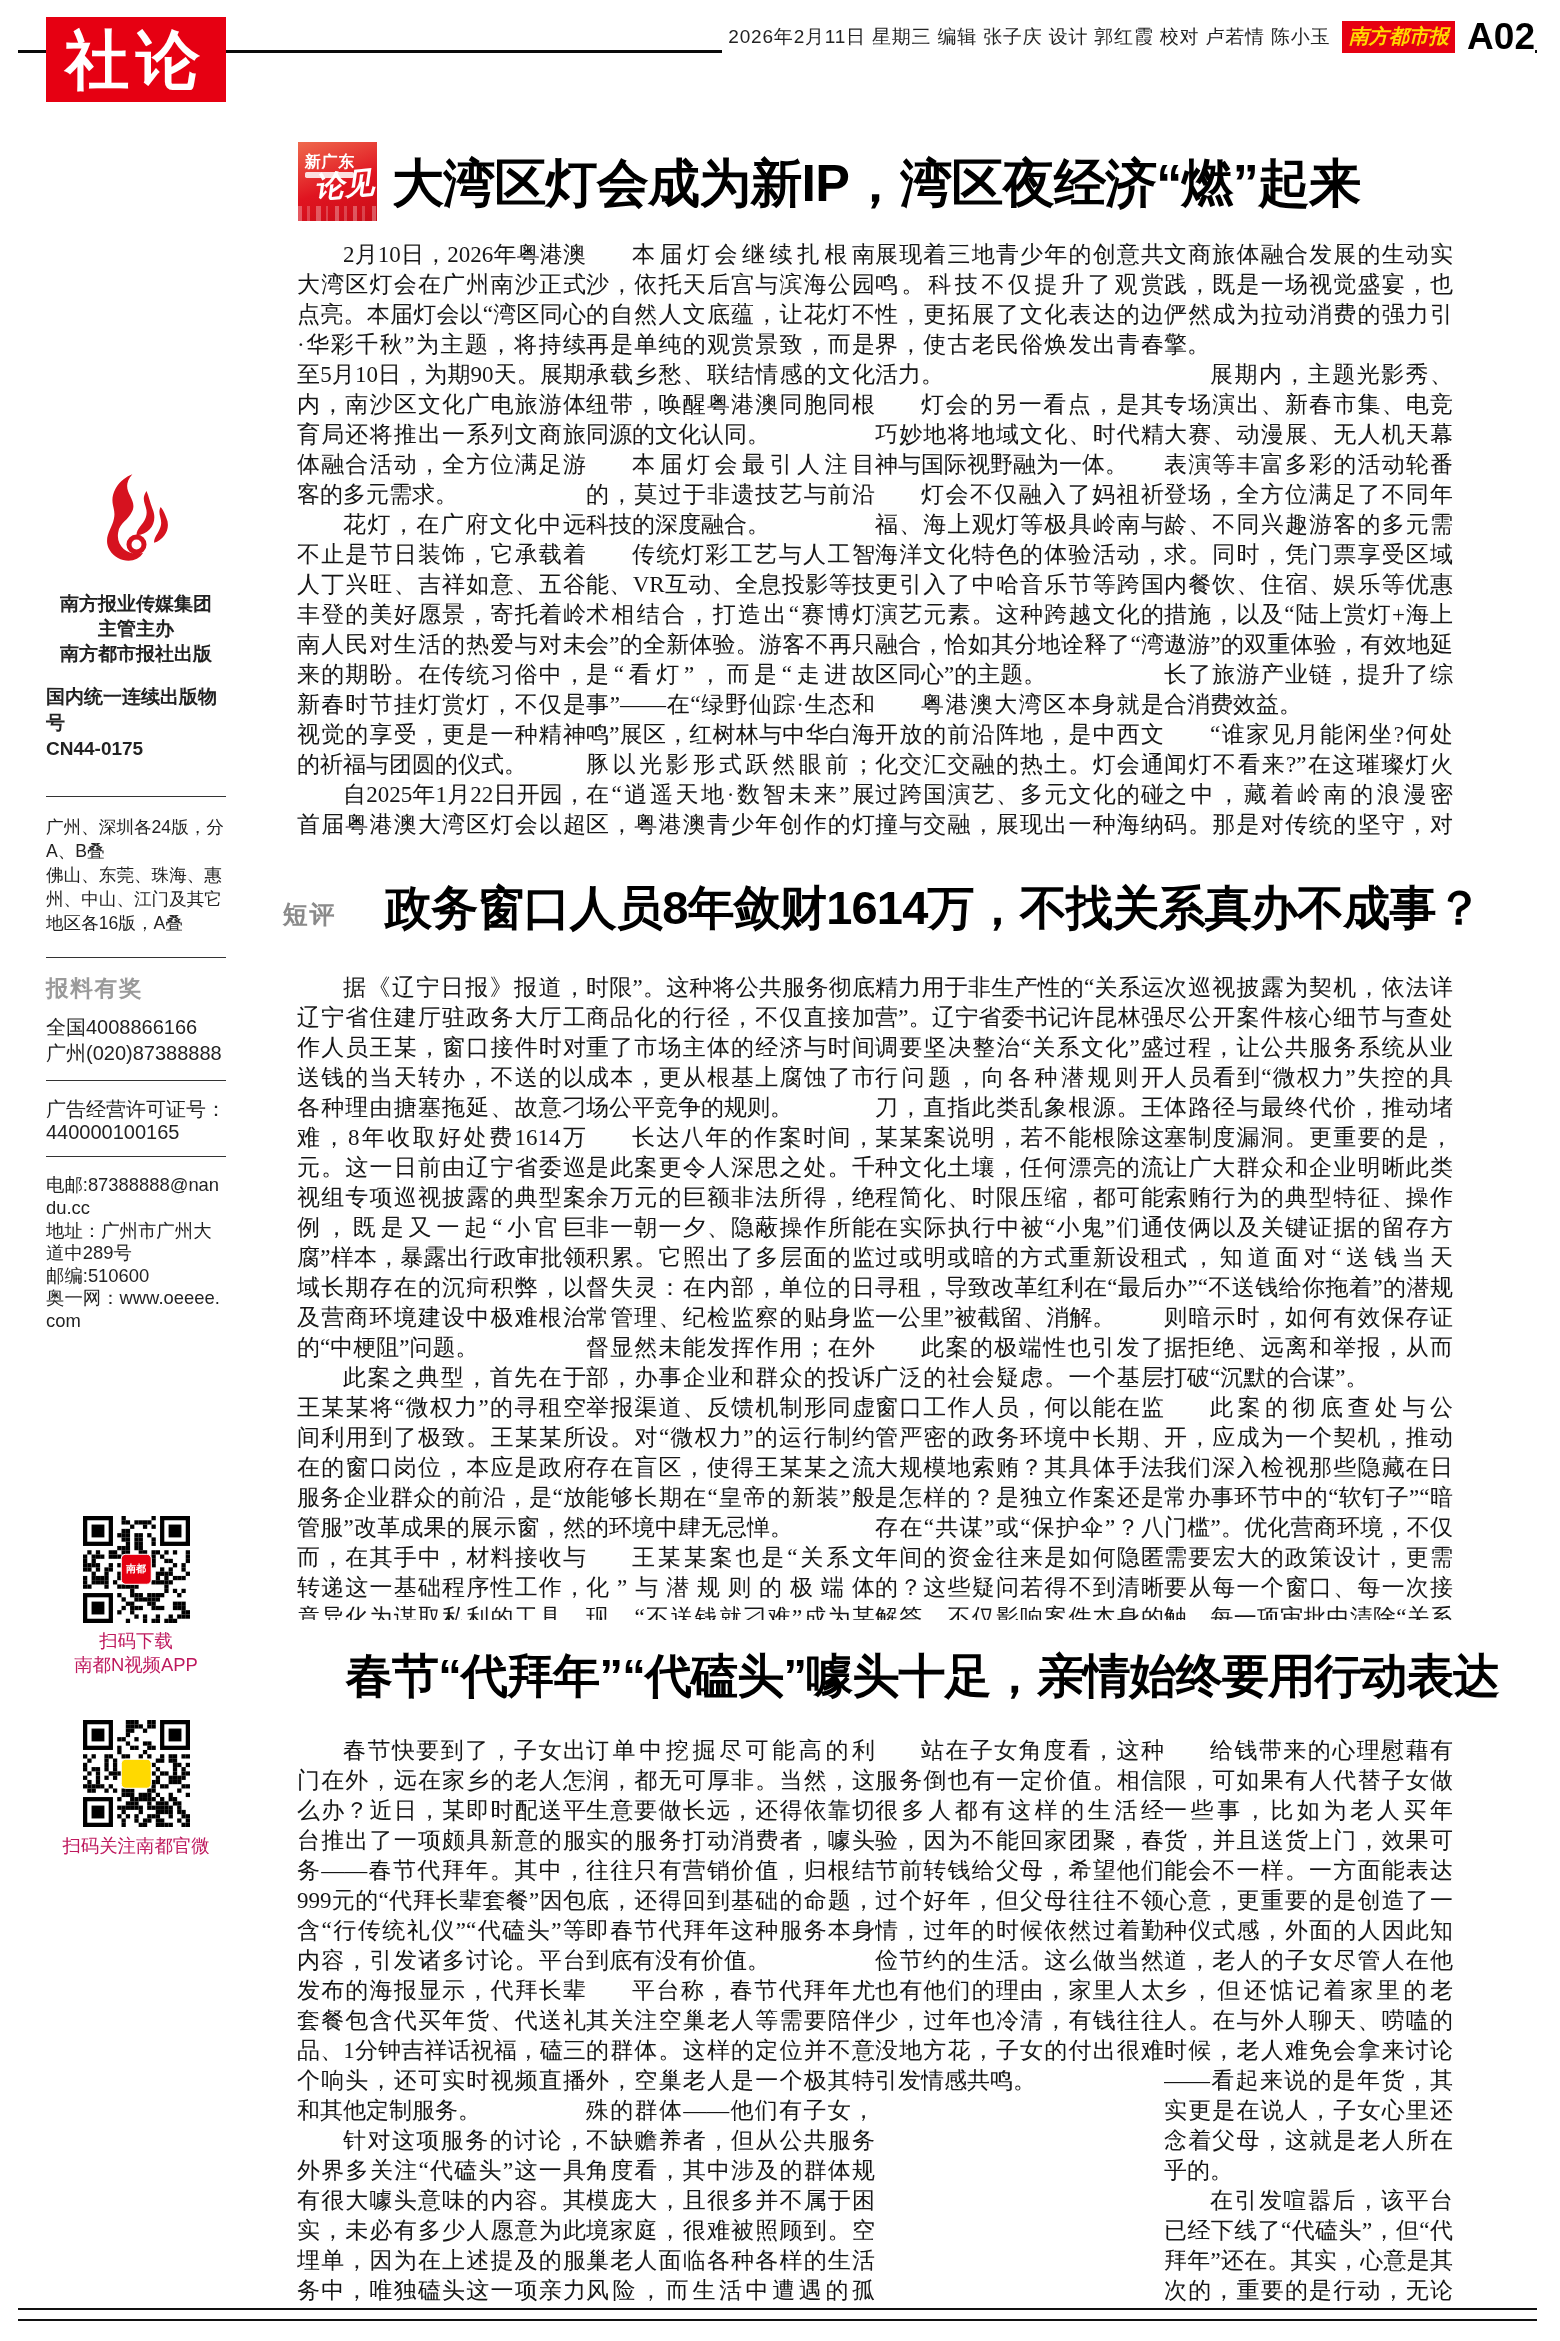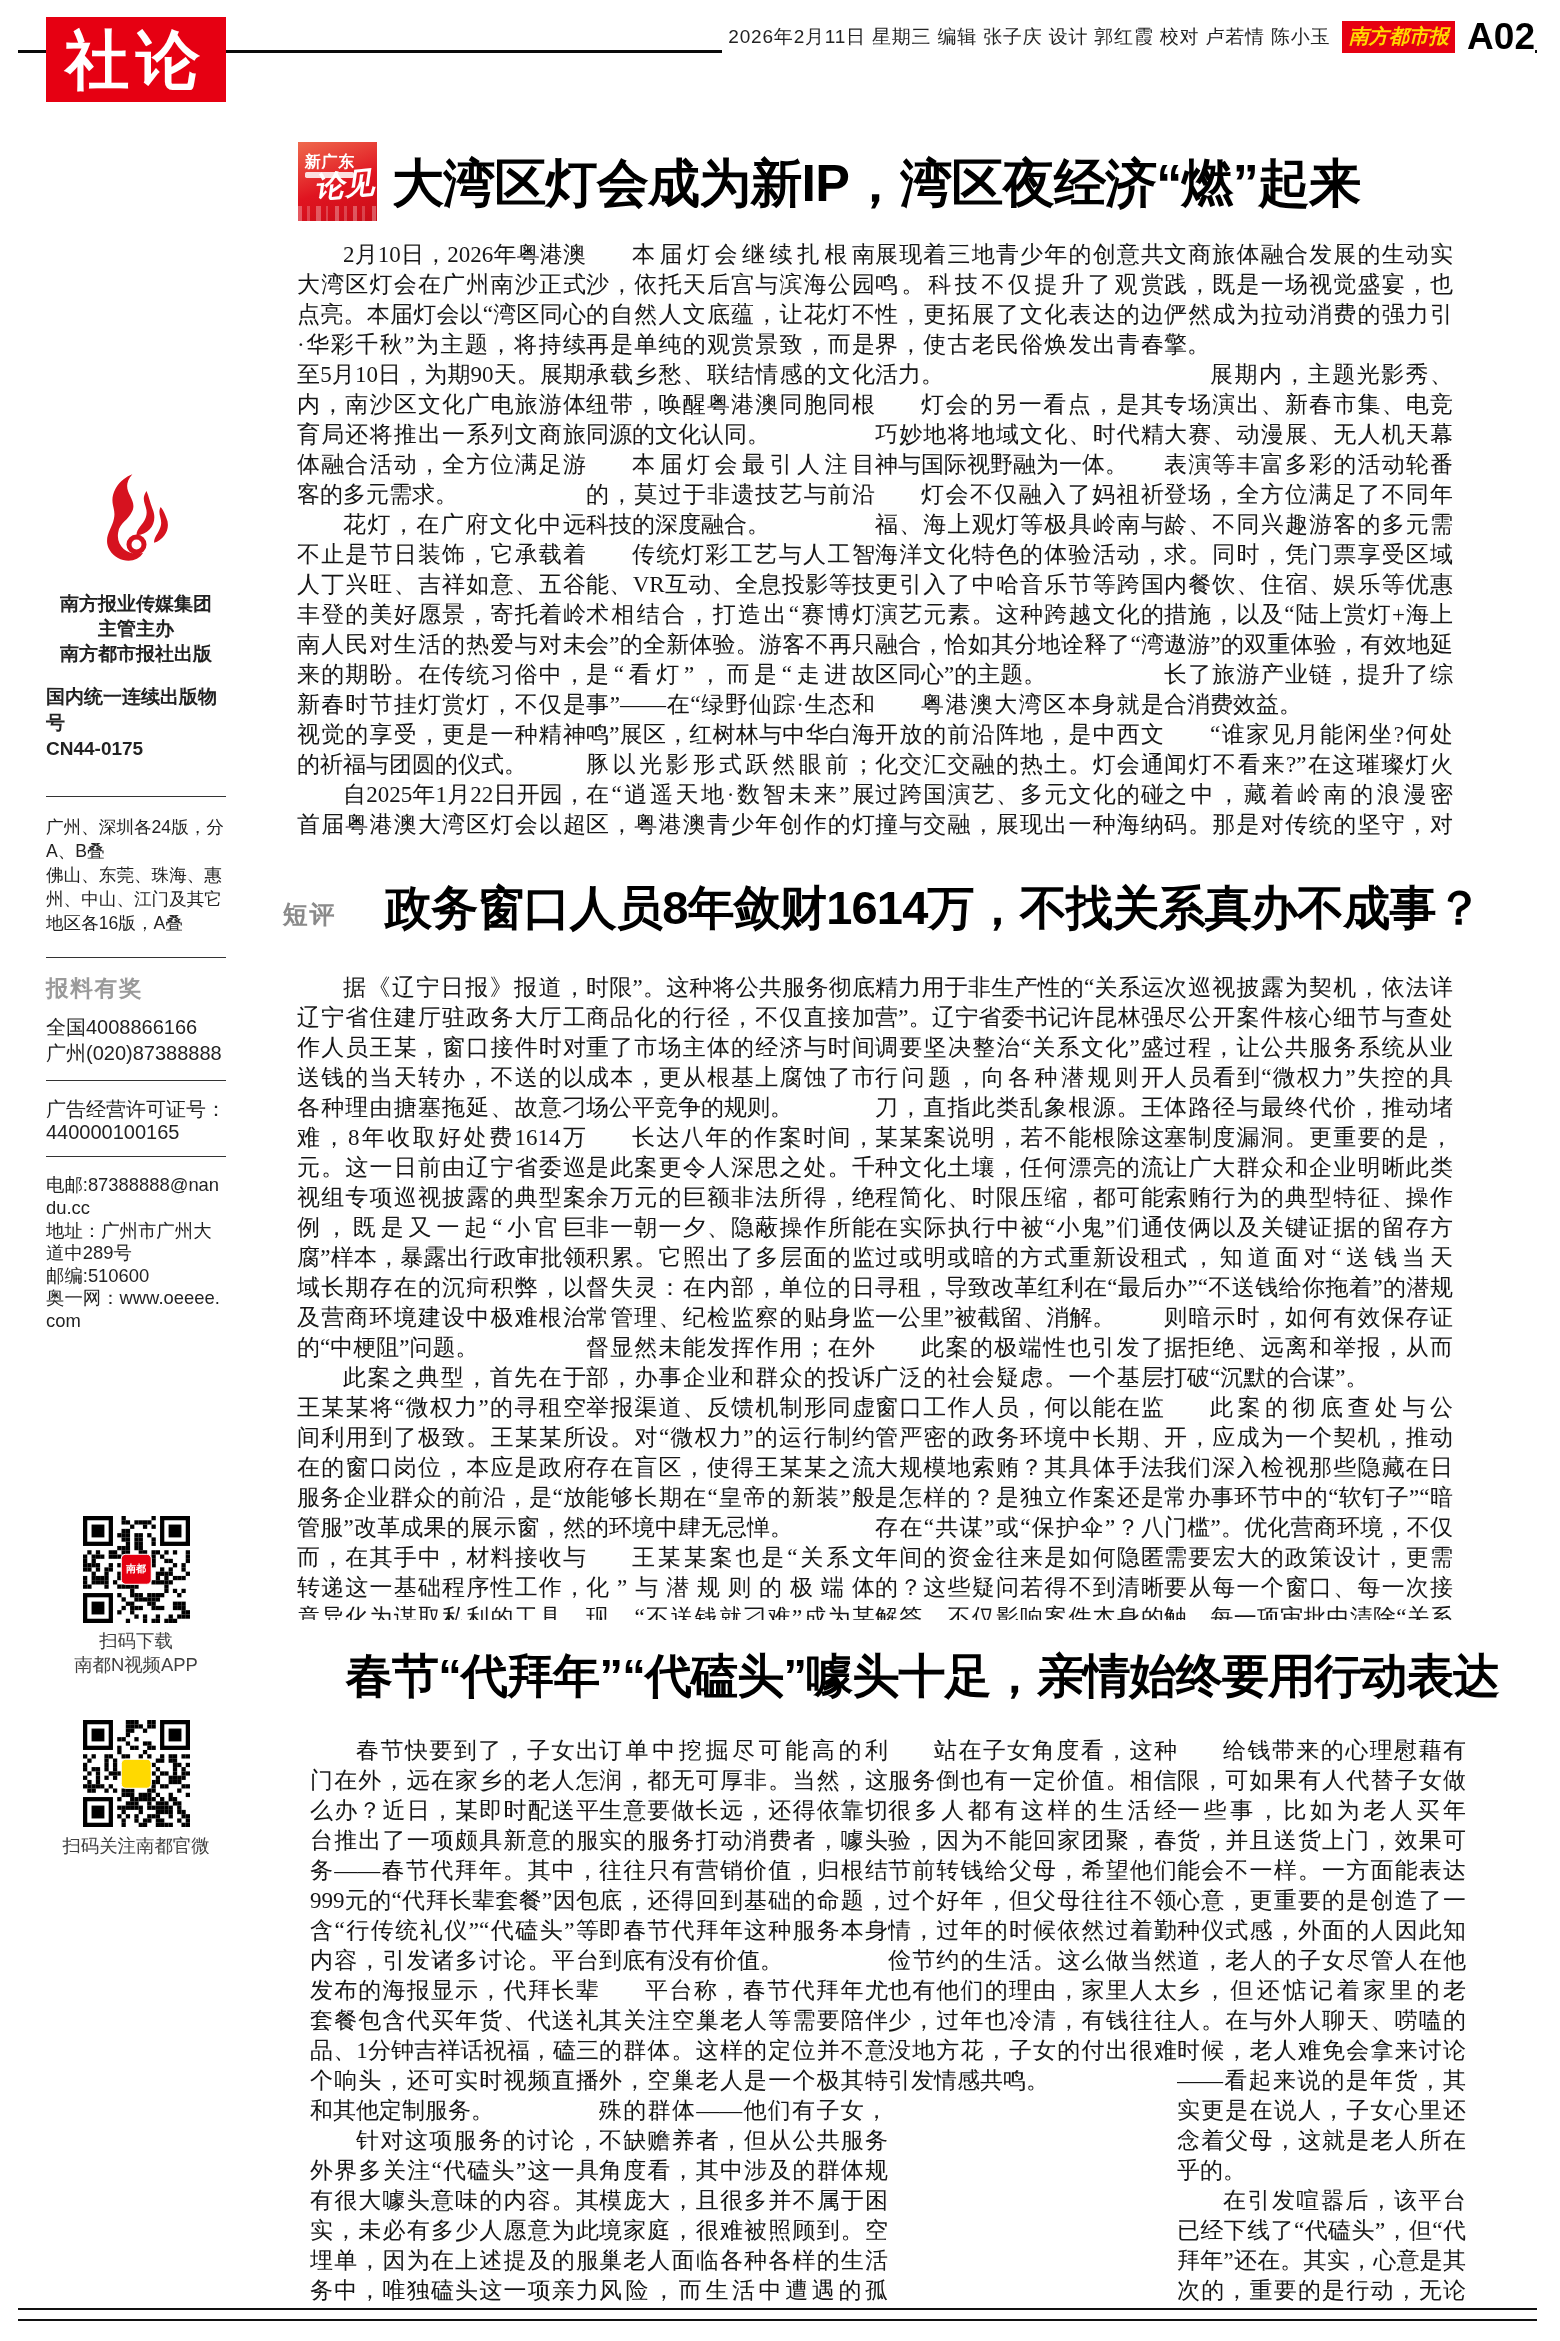--- a/index.html
+++ b/index.html
@@ -30,40 +30,40 @@
   .phones{margin-top:10px;font-size:20px;line-height:26px;color:#222;}
   .license{margin-top:17px;font-size:20px;line-height:23.5px;color:#222;}
   .contact{margin-top:17px;font-size:18.4px;line-height:22.6px;color:#222;word-break:break-all;}
   .qr-wrap{position:relative;width:107px;height:107px;margin:0 auto;}
   .qr1{margin-top:183px;} .qr2{margin-top:44px;}
   .qr-wrap svg{width:100%;height:100%;display:block;}
   .qr-icon{position:absolute;left:50%;top:50%;transform:translate(-50%,-50%);width:28.5px;height:28.5px;border-radius:5px;border:1.7px solid #fff;display:flex;align-items:center;justify-content:center;}
   .qr-icon-red{background:var(--red);}
   .qr-icon-yellow{background:var(--yellow);}
   .qr-icon span{color:#fff;font-size:10px;font-weight:bold;line-height:1;}
-  .qr-caption{text-align:center;font-size:18.4px;line-height:23.5px;margin-top:6.7px;color:#404040;}
+  .qr-caption{text-align:center;font-size:18.4px;line-height:23.5px;margin-top:6.7px;color:#be185d;}
   
   .main{position:absolute;left:276px;top:0;width:1284px;height:2342px;}
   .a1-badge{
     position:absolute;left:22px;top:142px;width:79px;height:79px;
     background:linear-gradient(160deg,#ef6a4e 0%,#e01420 55%,#c90d18 100%);
     overflow:hidden;
   }
   .a1-badge .b-top{position:absolute;left:6.7px;top:10px;color:#fff;font-size:16px;font-weight:900;letter-spacing:0.8px;}
   .a1-badge .b-sub{position:absolute;left:6.7px;top:30px;width:49px;height:5.9px;background:rgba(255,255,255,.85);border-radius:1.7px;}
   .a1-badge .b-script{position:absolute;right:3.4px;bottom:15px;color:#fff;font-size:30px;font-weight:bold;font-style:italic;transform:rotate(-6deg);}
   .a1-badge .b-sky{position:absolute;left:0;right:0;bottom:0;height:15px;
     background:repeating-linear-gradient(90deg,rgba(255,255,255,.30) 0 4.2px,rgba(255,255,255,0) 4.2px 9.2px,rgba(255,255,255,.22) 9.2px 11.7px,rgba(255,255,255,0) 11.7px 18.4px);}
   .headline{position:absolute;font-weight:900;color:#000;letter-spacing:-0.8px;white-space:nowrap;}
   .h1{left:116px;top:147px;font-size:52px;line-height:72px;}
   .h2{left:109px;top:876px;font-size:47px;line-height:64px;}
   .h3{left:21px;top:1643px;width:1251px;text-align:center;font-size:47px;line-height:65px;}
   .kicker{position:absolute;left:6.7px;top:898px;font-size:25px;font-weight:bold;color:#8a8a8a;letter-spacing:1.7px;}
   .cols{position:absolute;left:21px;width:1251px;display:flex;}
-  .c1{top:240px;height:598px;} .c2{top:973px;height:647px;} .c3{top:1736px;height:570px;margin-left:13px;}
+  .c1{top:240px;height:598px;} .c2{top:973px;height:647px;} .c3{top:1736px;height:570px;}
   .col{width:289px;flex:none;overflow:hidden;
     font-family:"Liberation Serif","DejaVu Serif",serif;
     font-size:23px;line-height:30px;color:#161616;text-align:justify;}
   .para{margin:0;text-indent:2em;}
   .para.cont{text-indent:0;}
   
   .rule-bot1{position:absolute;left:18.4px;right:23.5px;top:2308px;height:1.7px;background:#111;}
   .rule-bot2{position:absolute;left:18.4px;right:23.5px;top:2319px;height:1.7px;background:#111;}
 </style>
 </head>

